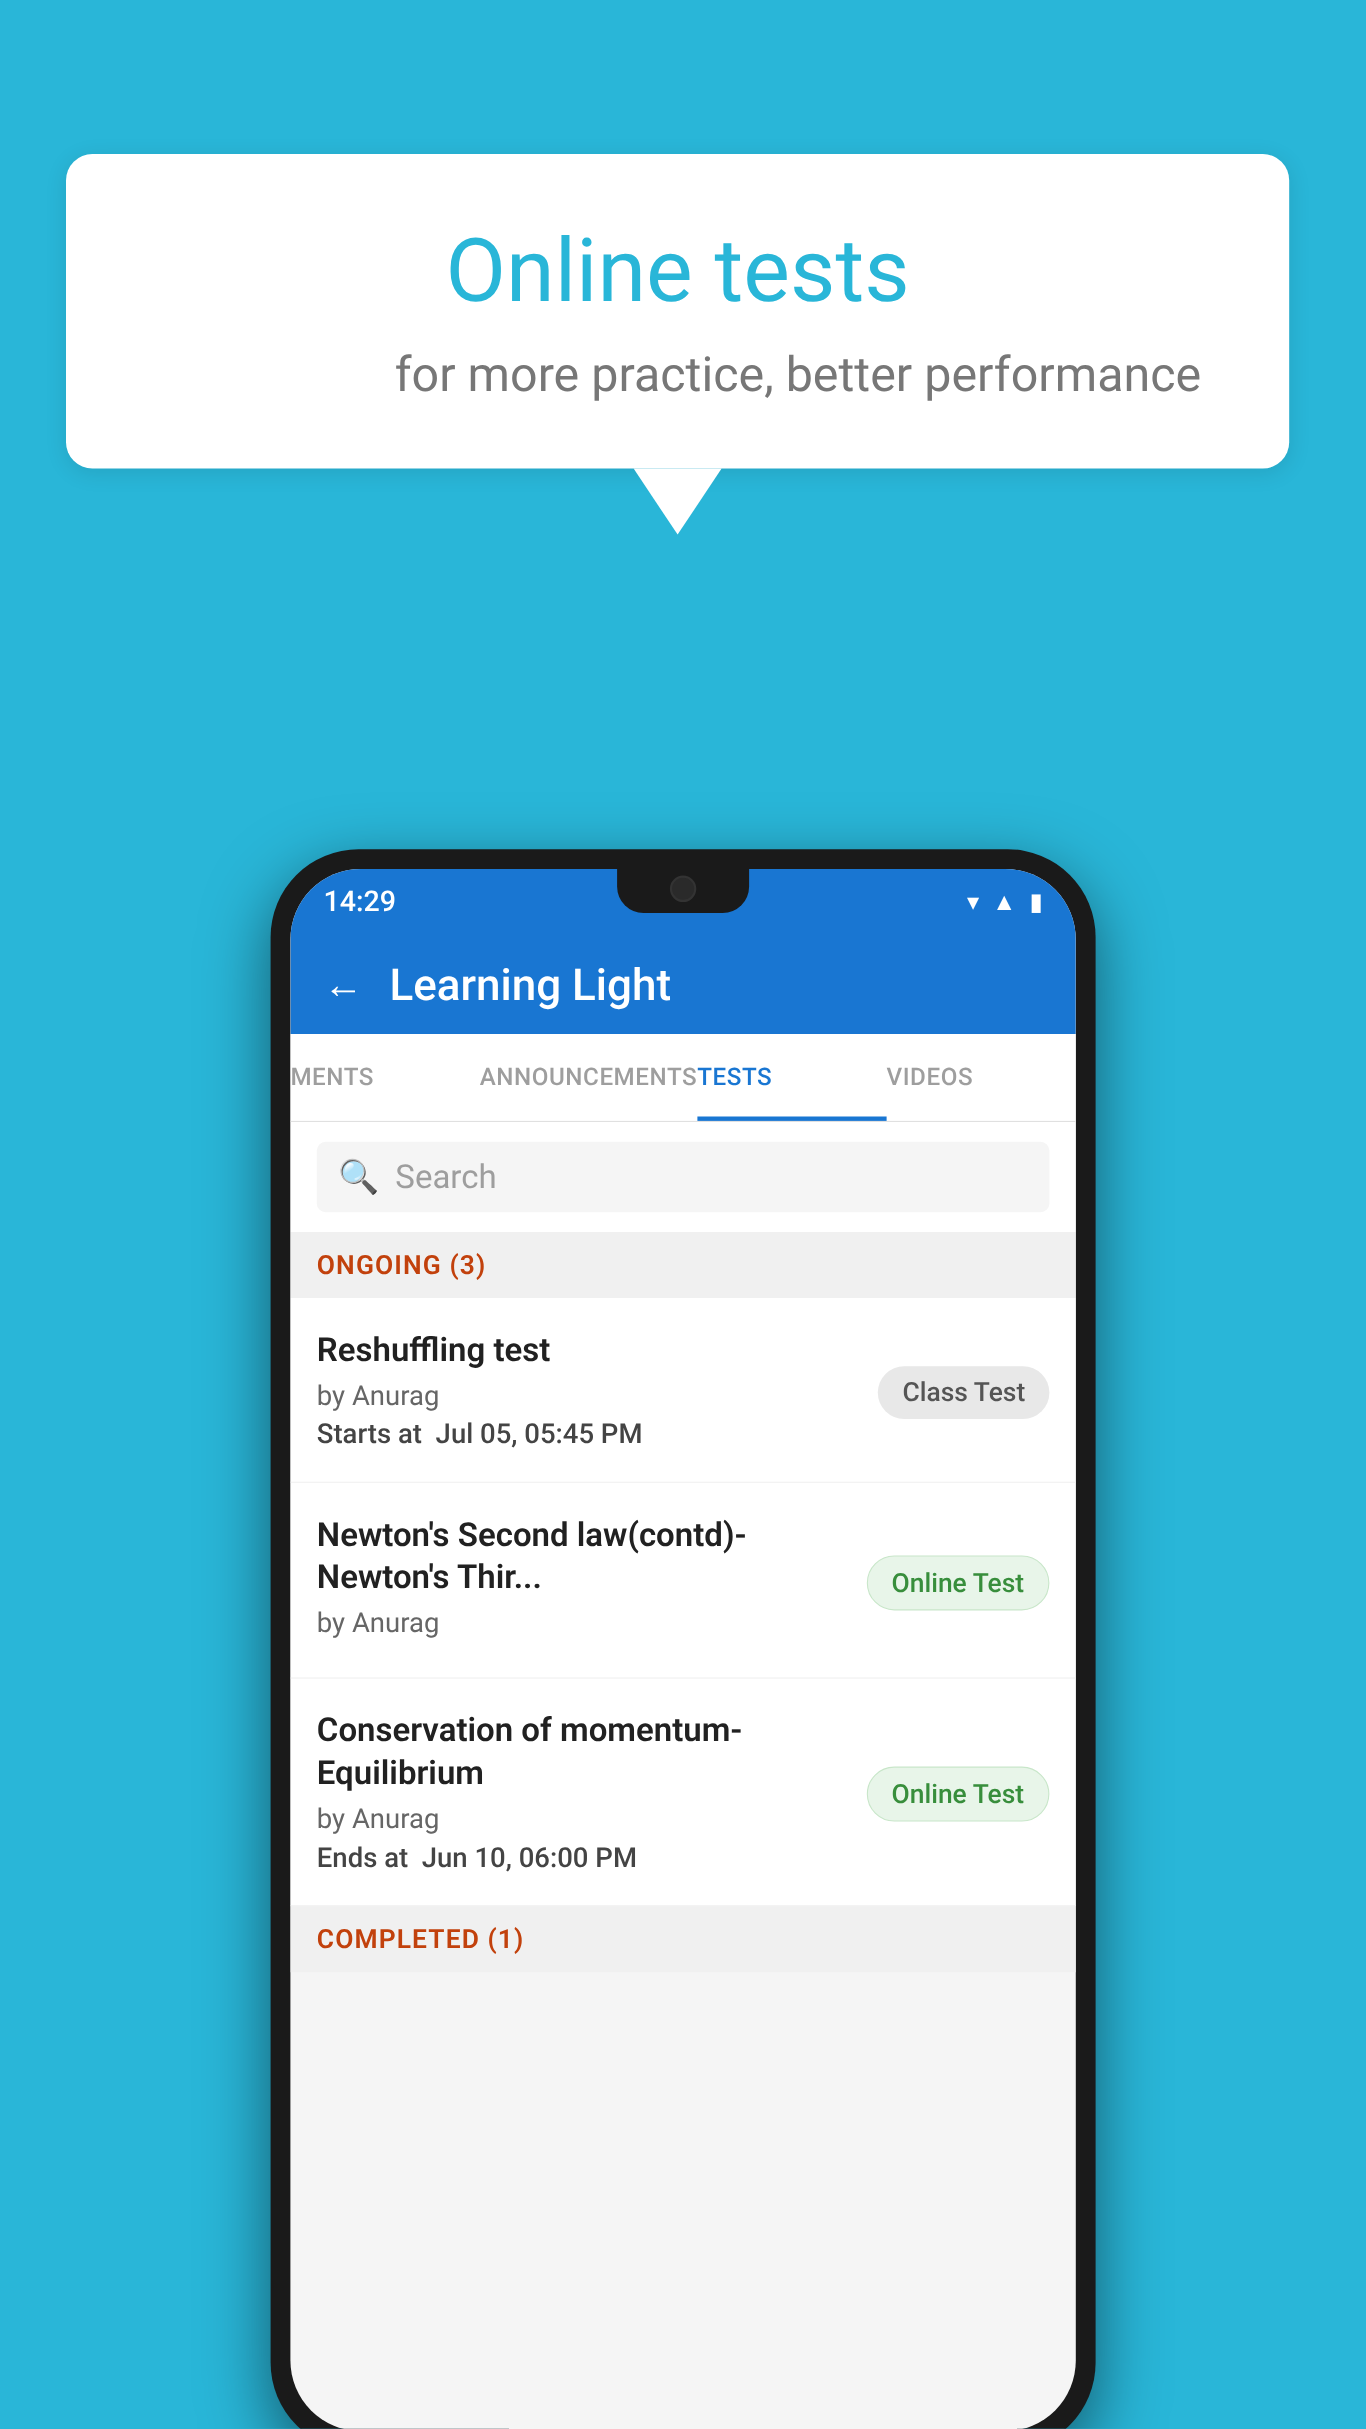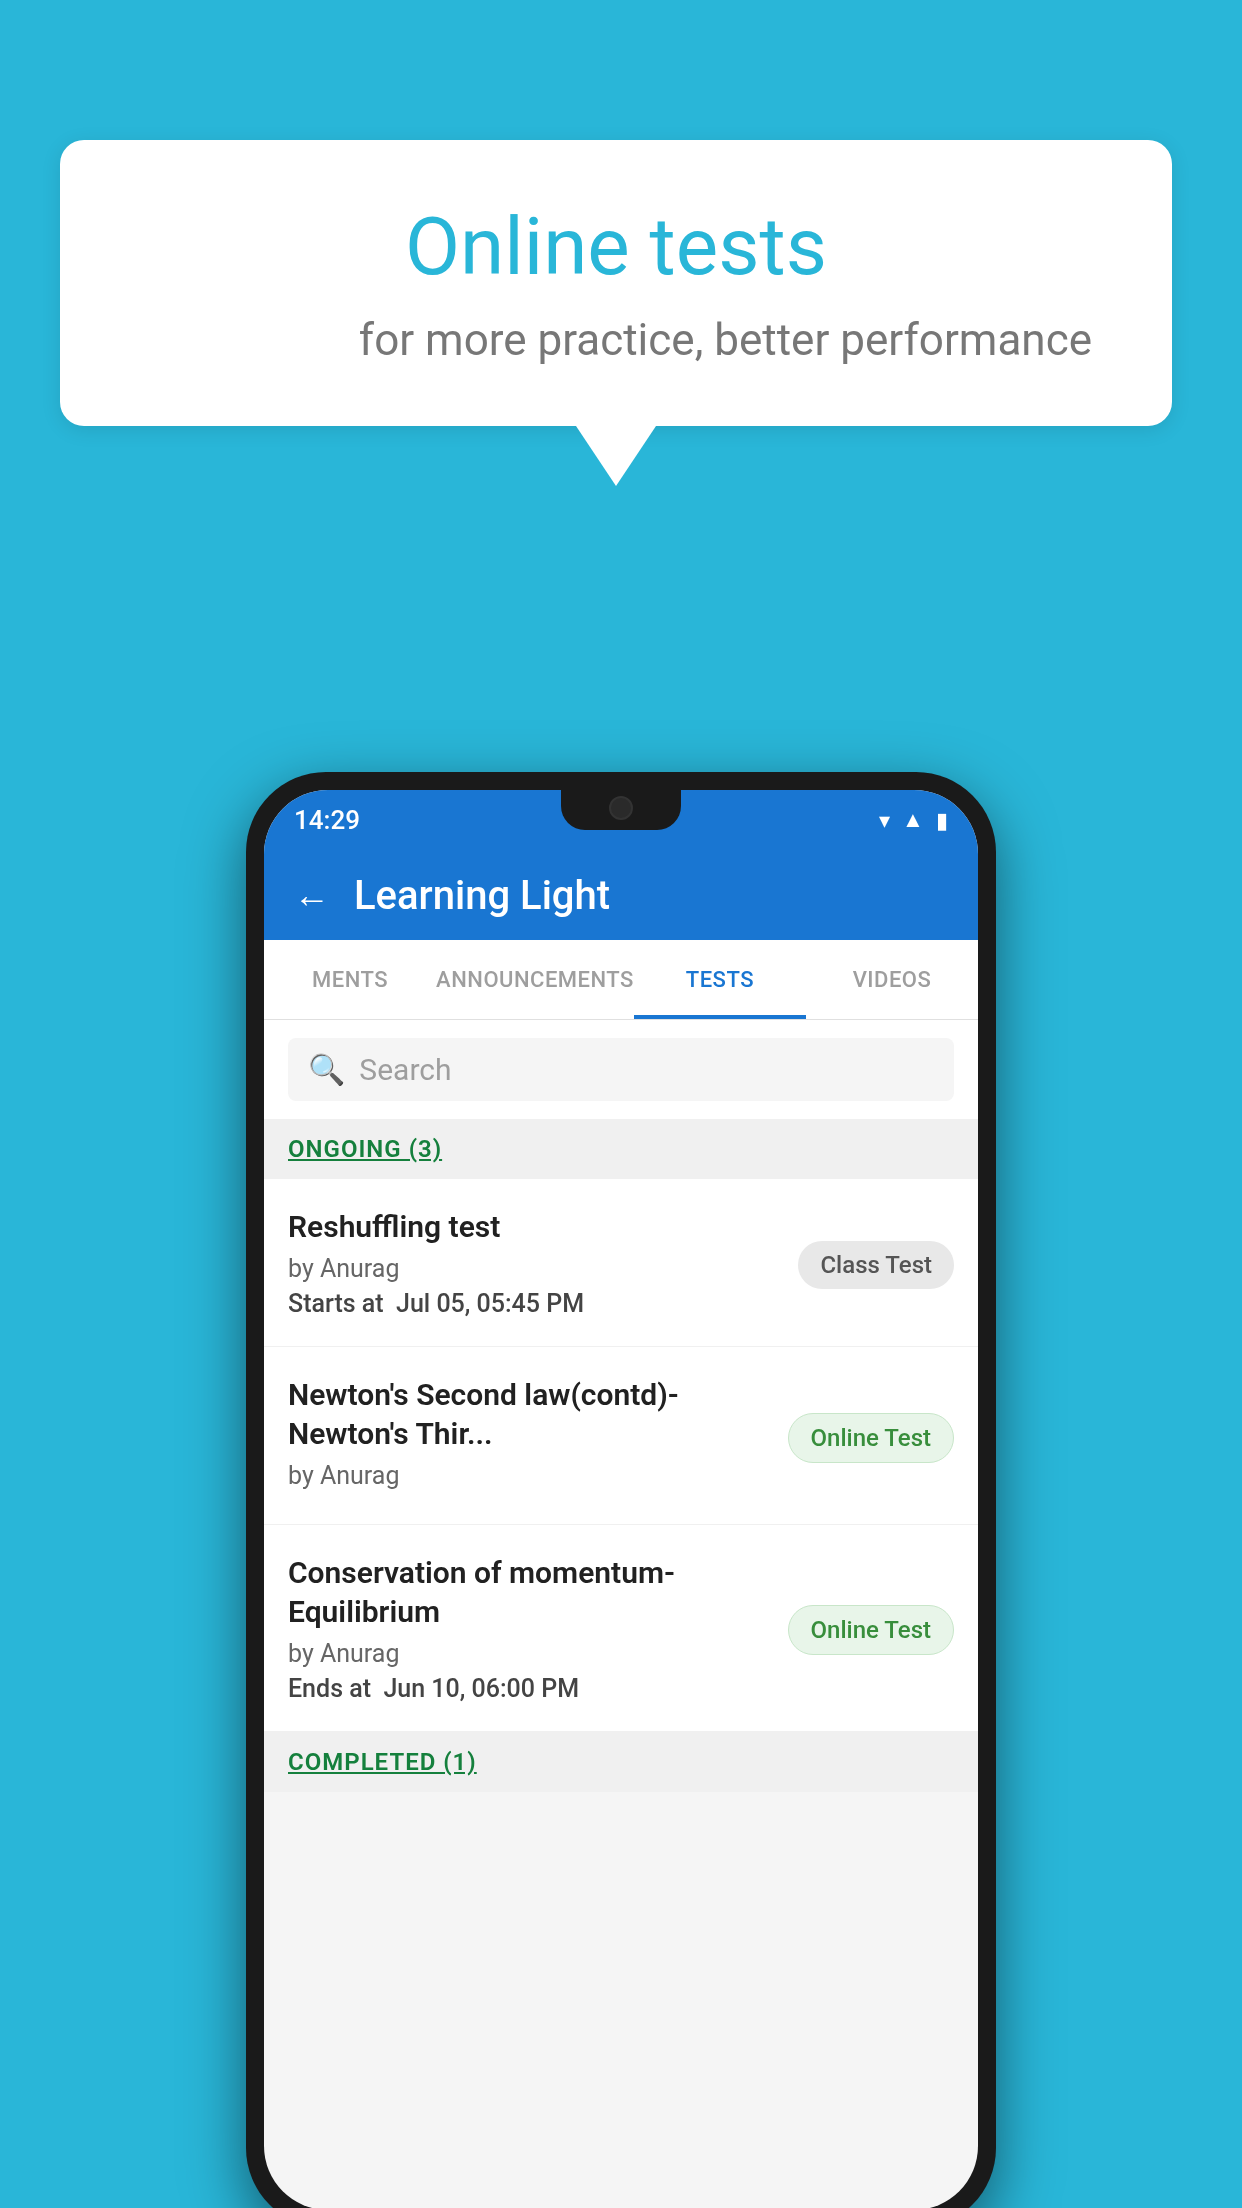--- a/index.html
+++ b/index.html
@@ -161,21 +161,20 @@
 
     .tab-item {
       flex: 1;
       text-align: center;
       font-size: 22px;
       font-weight: 500;
       color: #9e9e9e;
       height: 100%;
       display: flex;
       align-items: center;
-      justify-content: center;
       letter-spacing: 0.5px;
       cursor: pointer;
       position: relative;
     }
 
     .tab-item.active {
       color: #1976D2;
     }
 
     .tab-item.active::after {
@@ -212,23 +211,22 @@
       color: #9e9e9e;
       font-size: 30px;
     }
 
     
     .section-header {
       background: #f0f0f0;
       padding: 16px 24px;
       font-size: 24px;
       font-weight: 600;
-      color: #15803d;
+      color: #c2410c;
       letter-spacing: 1px;
-      text-decoration: underline;
     }
 
     
     .test-list {
       background: white;
     }
 
     .test-item {
       padding: 28px 24px;
       border-bottom: 1px solid #f0f0f0;

